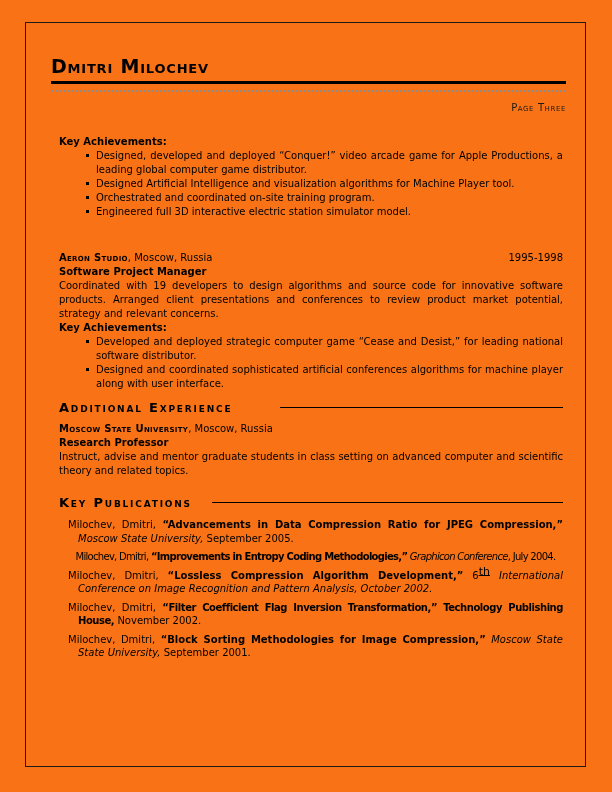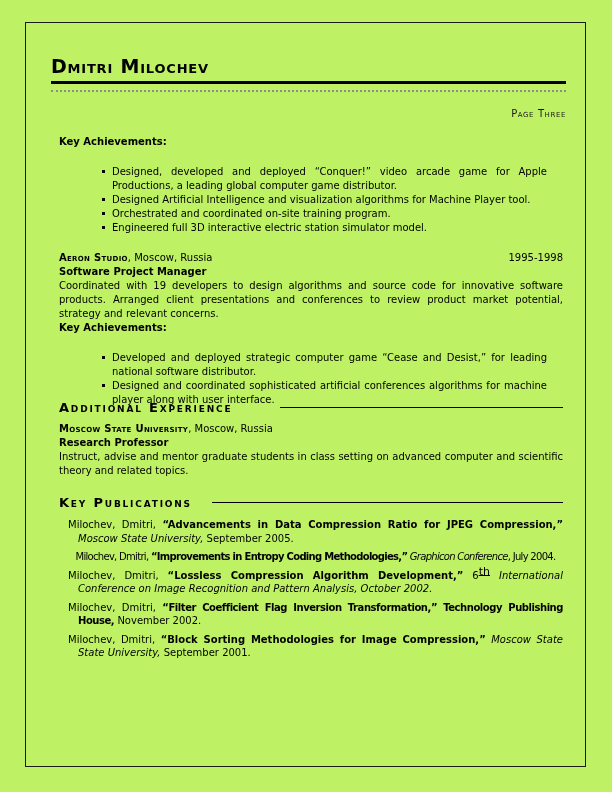--- a/index.html
+++ b/index.html
@@ -1,44 +1,44 @@
 <!DOCTYPE html>
 <html><head>
 <meta charset="utf-8">
 <style>
   html,body { margin:0; padding:0; background:#ffffff; }
   .sheet {
-    position:relative; width:612px; height:792px; background:#bef264;
+    position:relative; width:612px; height:792px; background:#f97316;
     font-family:"DejaVu Sans", sans-serif; color:#000; overflow:hidden;
   }
   .frame {
     position:absolute; left:25px; top:22px; width:561px; height:745px;
     border:1px solid #1c1c1c; box-sizing:border-box;
   }
   
   .header { position:absolute; left:51px; right:46px; top:54px; }
   .name {
     font-size:19px; font-weight:bold; font-variant:small-caps;
     letter-spacing:0.8px; line-height:24px; white-space:nowrap;
   }
   .rule-thick { height:3px; background:#000; margin-top:3px; }
   .rule-dotted { border-top:2px dotted #8c8c8c; margin-top:6px; height:0; }
   .page-num {
     text-align:right; font-variant:small-caps; font-size:10px;
-    letter-spacing:0.6px; margin-top:16px; color:#1a1a1a;
+    letter-spacing:0.6px; margin-top:10px; color:#1a1a1a;
   }
   
   .sec { position:absolute; left:59px; right:49px; font-size:10px; line-height:14px; }
   .b { font-weight:bold; }
   .i { font-style:italic; }
   .sc { font-variant:small-caps; font-weight:bold; letter-spacing:0.3px; }
   .just { text-align:justify; }
   .row { display:flex; justify-content:space-between; }
   
-  ul.bullets { list-style:none; margin:16px; padding:0; }
+  ul.bullets { list-style:none; margin:0; padding:0; }
   ul.bullets li { position:relative; padding-left:37px; text-align:justify; }
   .bullet-marker { position:absolute; left:27px; top:5px; width:3px; height:3px; background:#000; }
   
   .sec-head {
     display:flex; align-items:center; font-weight:bold; font-variant:small-caps;
     font-size:13px; letter-spacing:1.8px; line-height:15px; white-space:nowrap;
   }
   .sec-head .head-line { flex:1; border-top:1px solid #000; margin-left:20px; }
   .sec-head .head-line.gap-lg { margin-left:48px; }
   .mb7 { margin-bottom:7px; }

